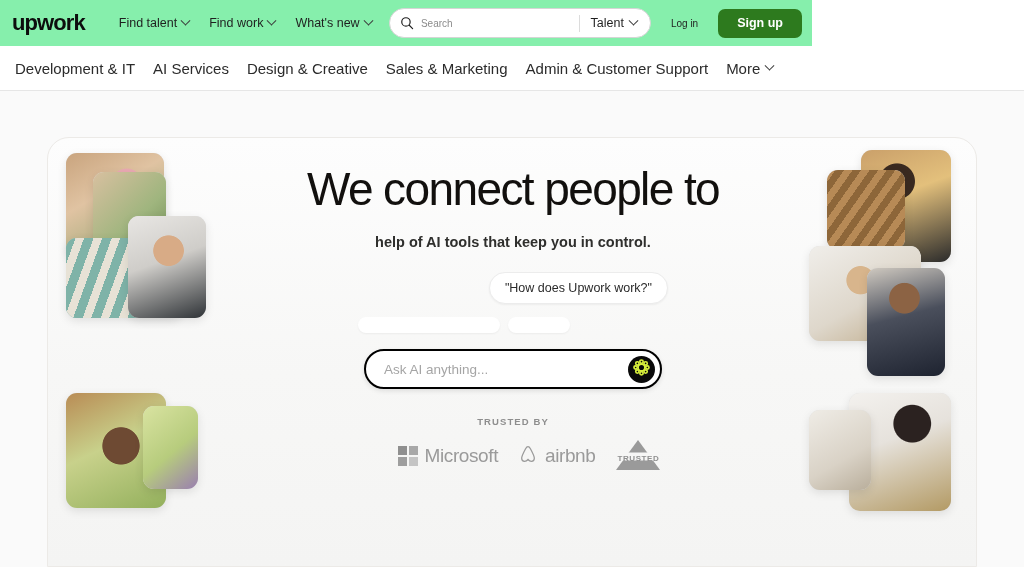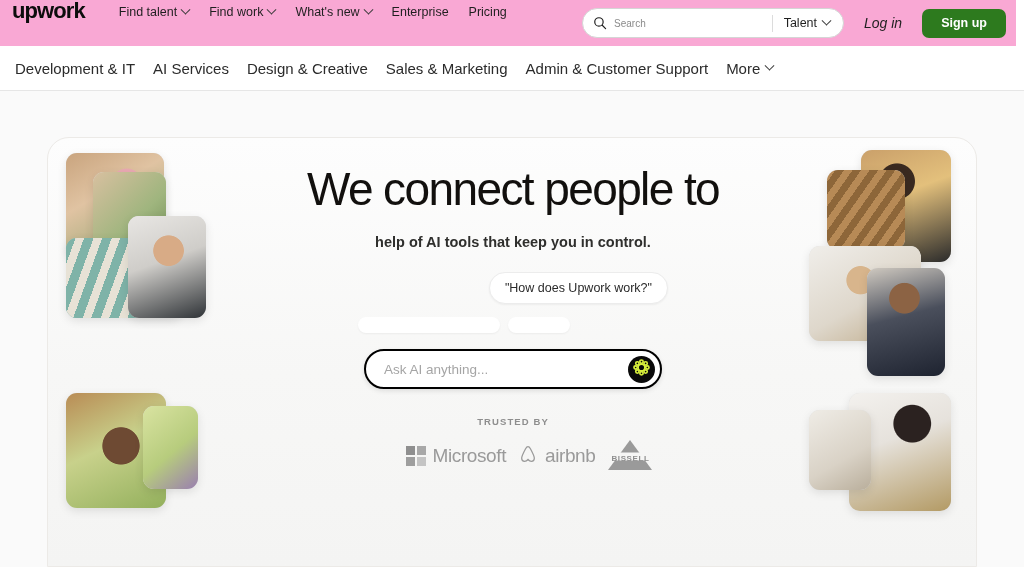--- a/index.html
+++ b/index.html
@@ -7,22 +7,22 @@
     width: 1024px; height: 567px;
     overflow: hidden;
     background: #ffffff;
     font-family: "Liberation Sans", sans-serif;
     -webkit-font-smoothing: antialiased;
   }
   .page { position: relative; width: 1024px; height: 567px; background: #ffffff; }
 
   
   .nav-primary {
-    position: absolute; top: 0; left: 0; width: 1016px; height: 46px;
-    display: flex; align-items: flex-start; background: #f9a8d4;
+    position: absolute; top: 0; left: 0; width: 812px; height: 46px;
+    display: flex; align-items: center; background: #86efac;
   }
   .logo {
     margin-left: 12px; margin-right: 24px;
     font-size: 22px; font-weight: 700; letter-spacing: -0.9px;
     color: #0d0d0d; line-height: 1;
     font-family: "Liberation Sans", sans-serif;
   }
   .nav-links { display: flex; align-items: center; gap: 0px; }
   .nav-link {
     display: flex; align-items: center; gap: 4px;
@@ -48,22 +48,22 @@
     font-size: 10px; color: #222; font-family: "Liberation Sans", sans-serif;
   }
   .search-input::placeholder { color: #8b8b8b; }
   .search-divider { width: 1px; height: 17px; background: #dcdcdc; }
   .search-scope {
     display: flex; align-items: center; gap: 5px;
     padding: 0 13px 0 11px; font-size: 12.5px; color: #1f1f1f;
     cursor: pointer; white-space: nowrap;
   }
   .login-link {
-    font-size: 14px; color: #1f1f1f; padding: 6px 14px;
-    margin-left: 6px; cursor: pointer; font-style: italic;
+    font-size: 10px; color: #1f1f1f; padding: 6px 14px;
+    margin-left: 6px; cursor: pointer;
   }
   .signup-btn {
     background: #2d7a1e; color: #fff; font-size: 12.5px; font-weight: 600;
     border: none; border-radius: 7px; padding: 0 19px; height: 29px;
     margin-left: 6px; cursor: pointer; font-family: "Liberation Sans", sans-serif;
   }
 
   
   .nav-secondary {
     position: absolute; top: 46px; left: 0; width: 1024px; height: 45px;
@@ -139,21 +139,21 @@
     width: 27px; height: 27px; margin-right: 5px; border-radius: 50%;
     background: #0a0a0a; display: flex; align-items: center; justify-content: center;
     border: none; cursor: pointer; flex: none;
   }
 
   
   .trusted { margin-top: 27px; display: flex; flex-direction: column; align-items: center; }
   .trusted-label {
     font-size: 9.5px; letter-spacing: 1.1px; font-weight: 700; color: #8e8e8e;
   }
-  .logo-row { display: flex; align-items: center; gap: 12px; margin-top: 12px; margin-left: 33px; }
+  .logo-row { display: flex; align-items: center; gap: 20px; margin-top: 12px; margin-left: 33px; }
   .brand { display: flex; align-items: center; gap: 7px; }
   .brand-text { font-size: 19px; color: #9a9a9a; letter-spacing: -0.4px; }
   .ms-grid { display: grid; grid-template-columns: 9px 9px; grid-template-rows: 9px 9px; gap: 2px; }
   .ms-grid i { display: block; }
 
   
   .tile { position: absolute; border-radius: 11px; overflow: hidden; background: #ddd; }
   .tile .inner { width: 100%; height: 100%; }
   .shadow-l { box-shadow: 0 3px 10px rgba(0,0,0,.10); }
 
@@ -369,21 +369,21 @@
               <span class="brand-text">airbnb</span>
             </div>
 
             <div class="brand" style="position:relative;width:46px;height:33px;">
               <span style="position:absolute;inset:0;">
                 <svg width="46" height="33" viewBox="0 0 46 33">
                   <polygon points="23,1 45,31 1,31" fill="#9a9a9a"></polygon>
                   <rect x="6" y="13.5" width="34" height="8" fill="#f6f6f5"></rect>
                 </svg>
               </span>
-              <span style="position:absolute;left:0;right:0;top:14.5px;text-align:center;font-size:8px;font-weight:700;letter-spacing:.6px;color:#8f8f8f;">BISSELL</span>
+              <span style="position:absolute;left:0;right:0;top:14.5px;text-align:center;font-size:8px;font-weight:700;letter-spacing:.6px;color:#8f8f8f;">TRUSTED</span>
             </div>
 
           </div>
         </div>
       </div>
 
     </div>
   </div>
 </div>
 

